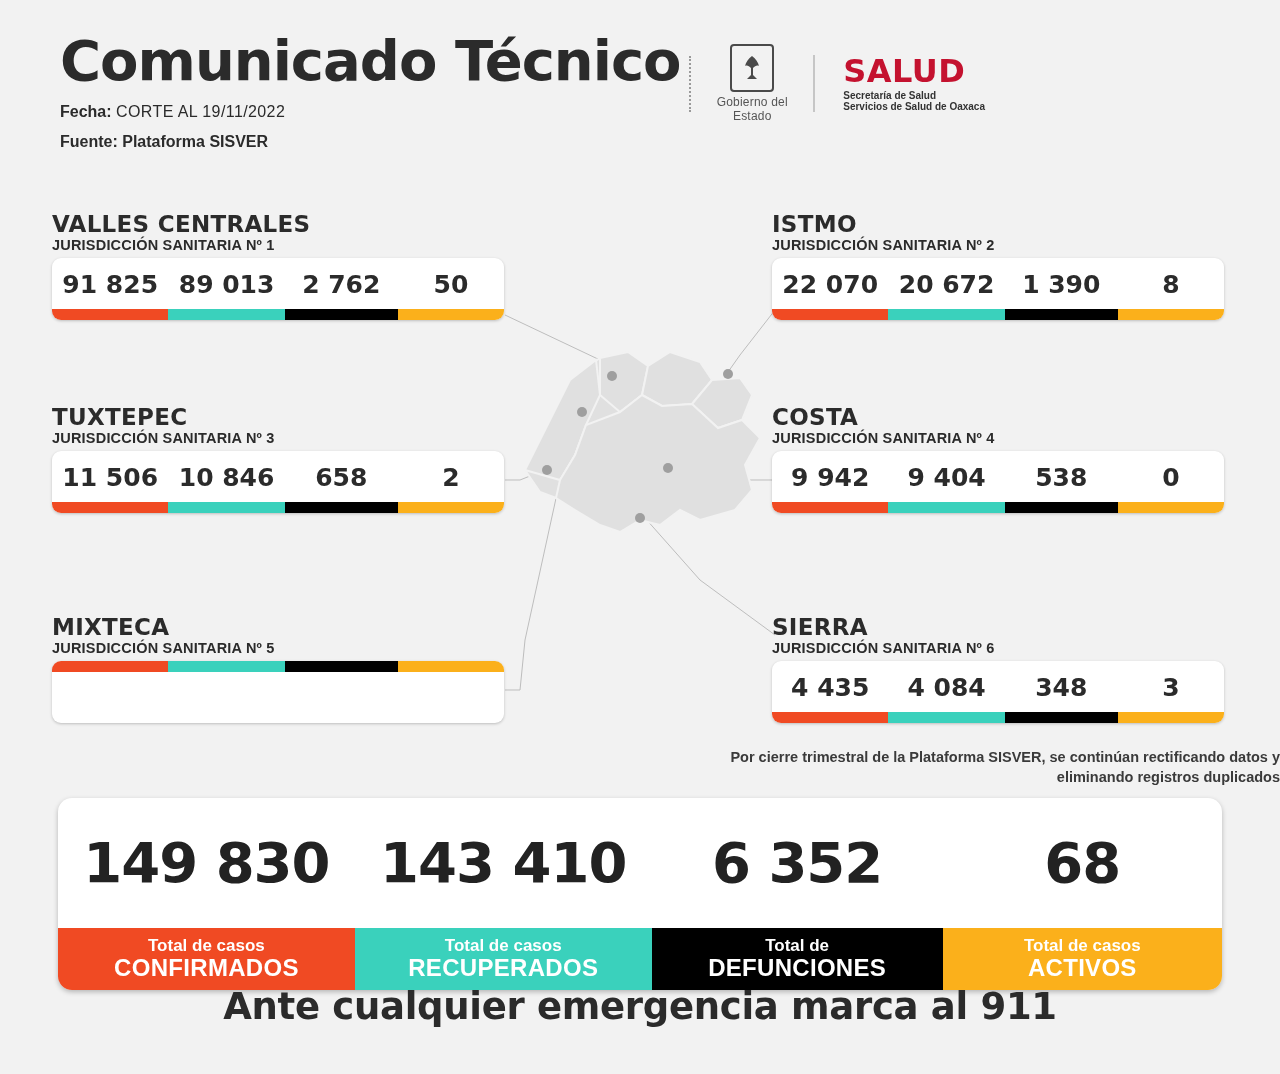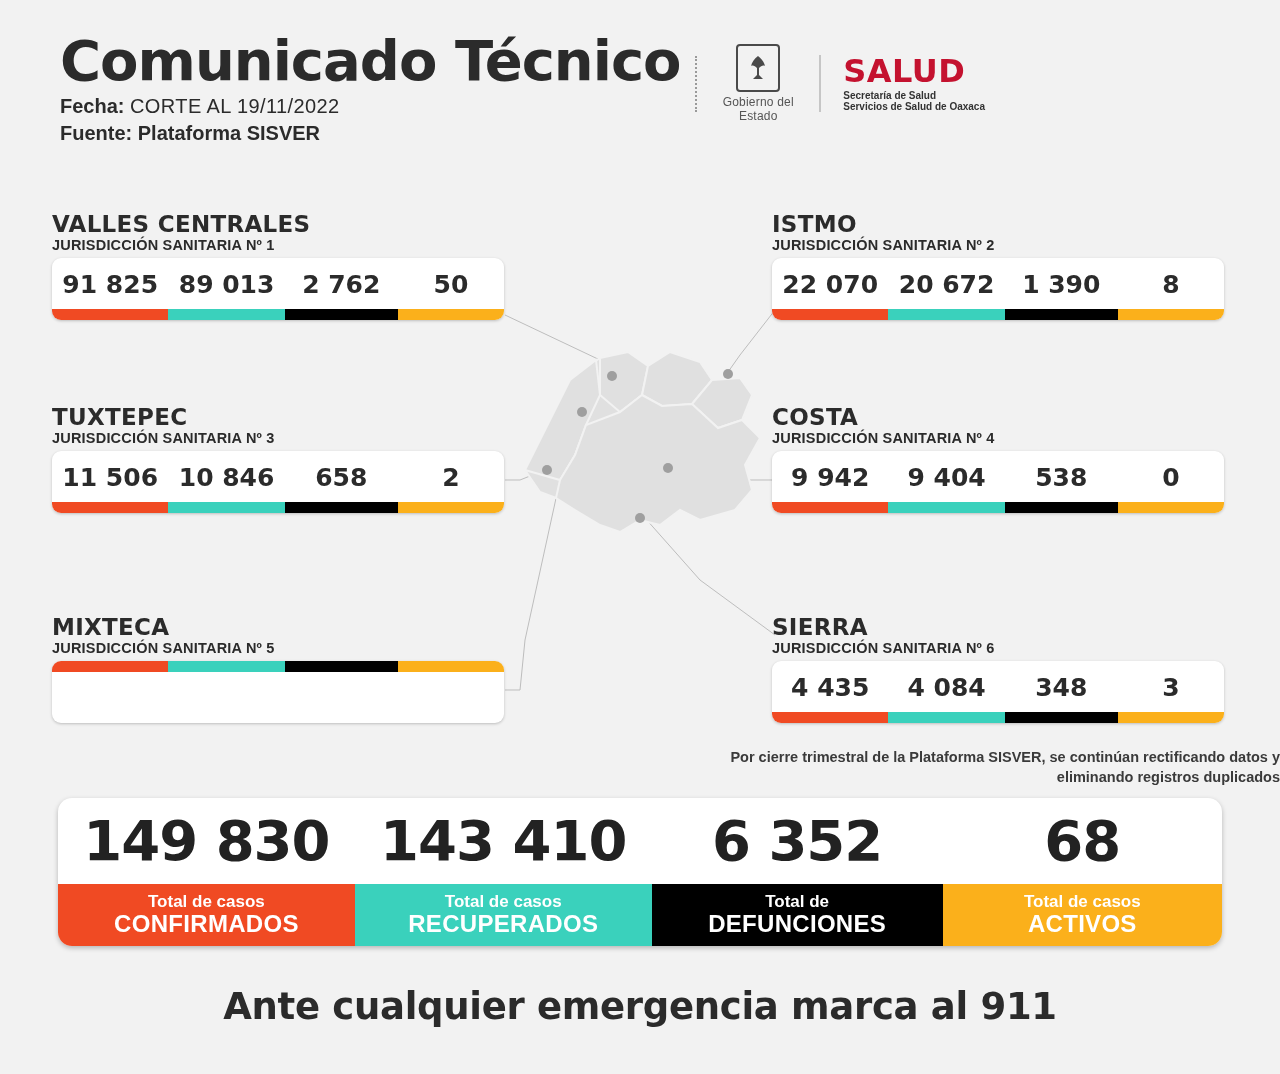--- a/index.html
+++ b/index.html
@@ -20,23 +20,23 @@
   #title-block { position: absolute; left: 60px; top: 4px; }
   #main-title {
     font-size: 56px;
     font-weight: bold;
     letter-spacing: -1px;
     color: #2b2b2b;
     line-height: 1.05;
     font-family: "DejaVu Sans", sans-serif;
   }
   .meta-line {
-    font-size: 20px;
+    font-size: 16px;
     color: #2b2b2b;
-    margin-top: 4px;
+    margin-top: 12px;
     white-space: nowrap;
   }
   .meta-line b { font-weight: bold; }
   .meta-val { font-weight: normal; letter-spacing: .4px; }
 
   
   #logos {
     position: absolute; right: 46px; top: 16px;
     display: flex; align-items: center; gap: 18px;
   }
@@ -66,21 +66,21 @@
     width: 2px; height: 56px; border-left: 2px dotted #9a9a9a;
   }
   #gob-logo { text-align: center; width: 86px; }
   #gob-seal {
     width: 44px; height: 48px; margin: 0 auto;
     border: 2px solid #4a4a4a; border-radius: 4px;
     display: flex; align-items: center; justify-content: center;
     font-size: 22px; color: #4a4a4a;
   }
   #gob-caption { font-size: 12px; color: #555; margin-top: 3px; letter-spacing: .2px; }
-  #salud-logo { text-align: left; border-left: 2px solid #c6c6c6; padding-left: 22px;}
+  #salud-logo { text-align: left; border-left: 2px solid #c6c6c6; padding-left: 28px;}
   #salud-word {
     font-size: 32px; font-weight: bold; color: #c4122f; letter-spacing: .5px;
     line-height: 1; font-family: "DejaVu Sans", sans-serif;
   }
   #salud-sub1 { font-size: 10px; font-weight: bold; color: #333; margin-top: 3px; }
   #salud-sub2 { font-size: 10px; font-weight: bold; color: #333; }
 
   
   #map-layer {
     position: absolute; left: 0; top: 180px; width: 1280px; height: 580px;
@@ -146,21 +146,21 @@
   #note {
     position: absolute; top: 748px; left: 0; width: 1280px;
     text-align: right;
     font-size: 14.5px; font-weight: bold; color: #3a3a3a;
     line-height: 1.35;
   }
 
   
   #totals {
     position: absolute; left: 58px; top: 798px;
-    width: 1164px; height: 148px;
+    width: 1164px; height: 192px;
     background: #fff;
     border-radius: 14px;
     box-shadow: 0 2px 5px rgba(0,0,0,.25);
     overflow: hidden;
     display: flex;
   }
   .total-col { flex: 1; display: flex; flex-direction: column; }
   .total-col.w1 { flex: 1.02; }
   .total-col.w2 { flex: 1.02; }
   .total-col.w3 { flex: 1.0; }

